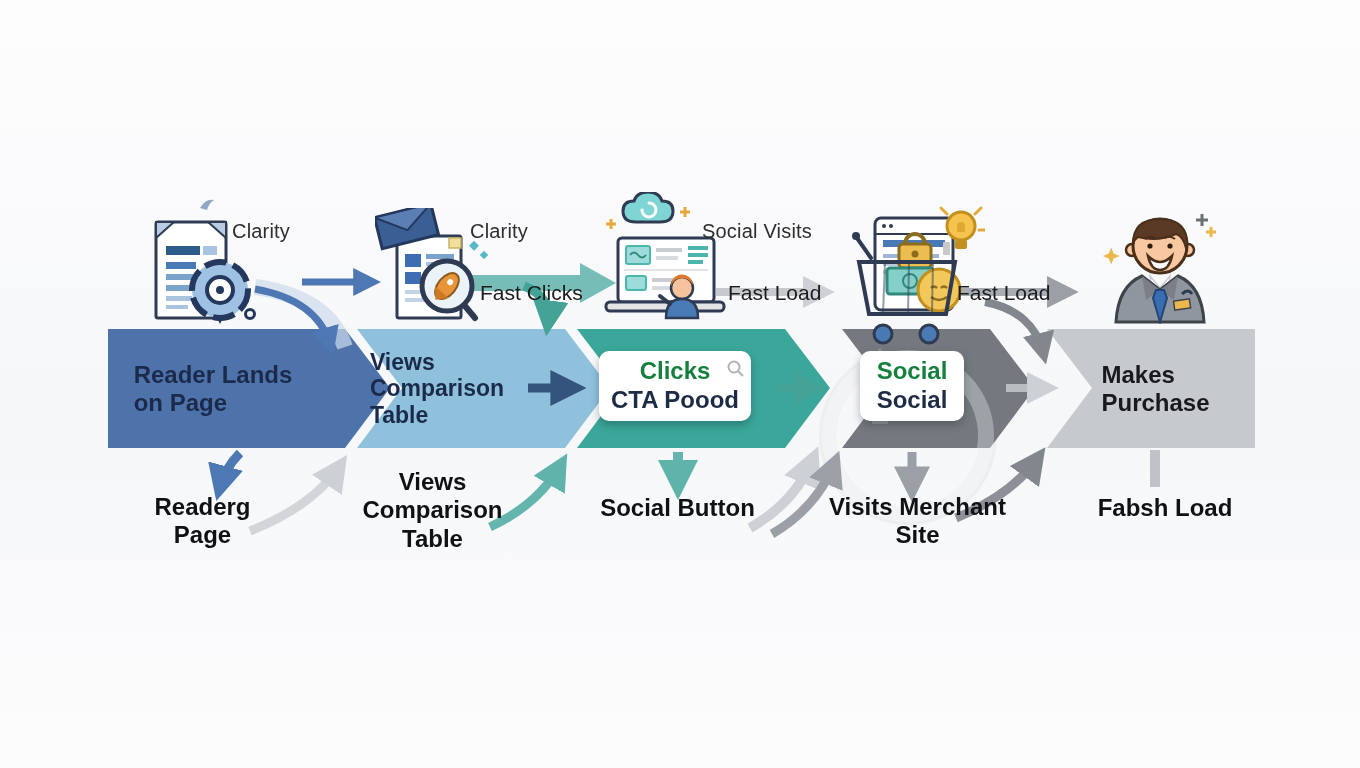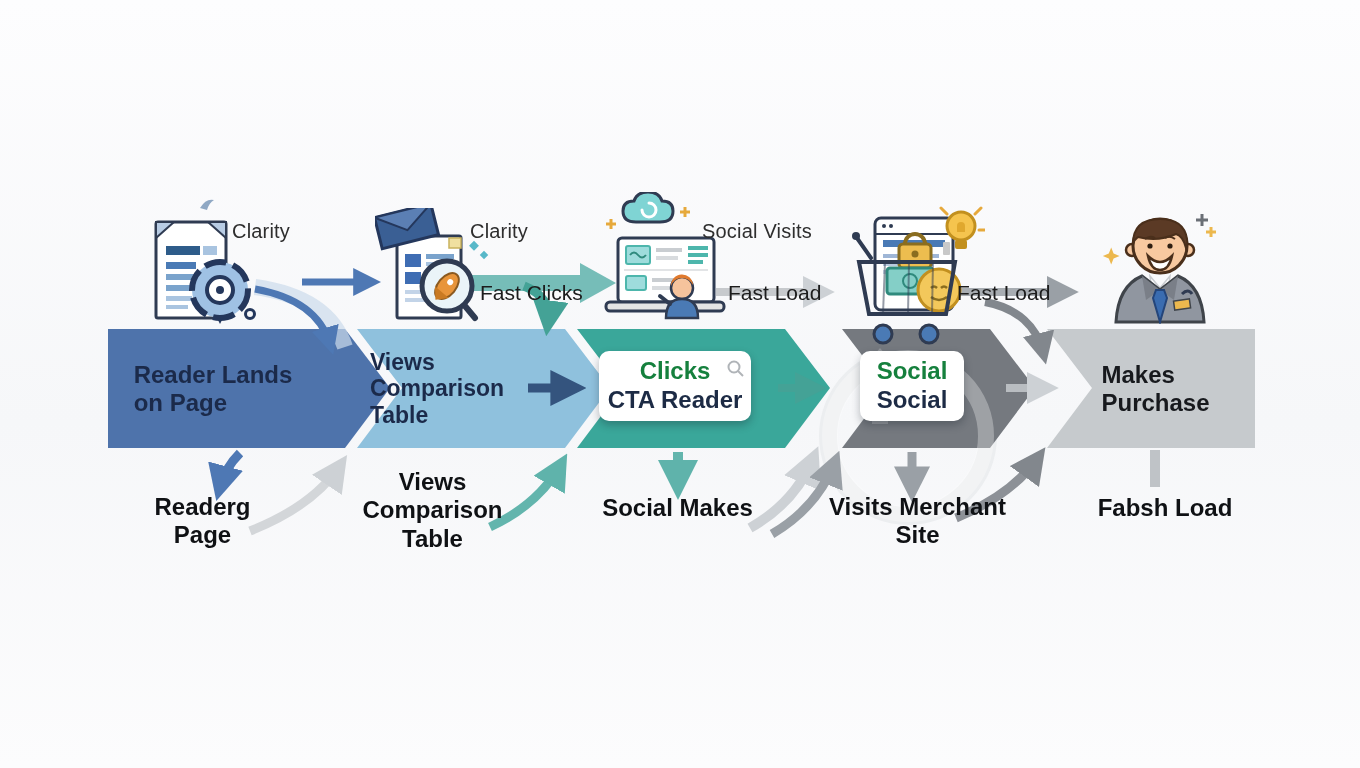--- a/index.html
+++ b/index.html
@@ -252,38 +252,38 @@
   <div class="abs fastlabel" style="left:957px;top:281px">Fast Load</div>
 
   <div class="abs stage-label" style="left:108px;top:329px;width:210px;height:119px">Reader Lands
 on Page</div>
   <div class="abs stage-label" style="left:337px;top:329px;width:200px;height:119px;font-size:23px">Views
 Comparison
 Table</div>
 
   <div class="abs stage-box" style="left:599px;top:351px;width:152px;height:70px">
     <span class="box-top">Clicks</span>
-    <span class="box-bottom">CTA Reader</span>
+    <span class="box-bottom">CTA Poood</span>
     <svg class="abs" style="right:6px;top:8px" width="20" height="20" viewBox="0 0 20 20">
       <circle cx="9" cy="8" r="5.5" fill="none" stroke="#b0b4b8" stroke-width="2"></circle>
       <line x1="13" y1="12" x2="18" y2="17" stroke="#b0b4b8" stroke-width="2"></line>
     </svg>
   </div>
 
   <div class="abs stage-box" style="left:860px;top:351px;width:104px;height:70px">
     <span class="box-top">Social</span>
     <span class="box-bottom">Social</span>
   </div>
 
   <div class="abs stage-label dark" style="left:1053px;top:329px;width:205px;height:119px">Makes
 Purchase</div>
 
   <div class="abs bottomlabel" style="left:120px;top:493px;width:165px">Readerg
 Page</div>
   <div class="abs bottomlabel" style="left:340px;top:468px;width:185px">Views
 Comparison
 Table</div>
-  <div class="abs bottomlabel" style="left:580px;top:494px;width:195px">Social Makes</div>
+  <div class="abs bottomlabel" style="left:580px;top:494px;width:195px">Social Button</div>
   <div class="abs bottomlabel" style="left:1075px;top:494px;width:180px">Fabsh Load</div>
   <div class="abs bottomlabel" style="left:820px;top:493px;width:195px">Visits Merchant
 Site</div>
 
 </div>
 
 </body></html>

